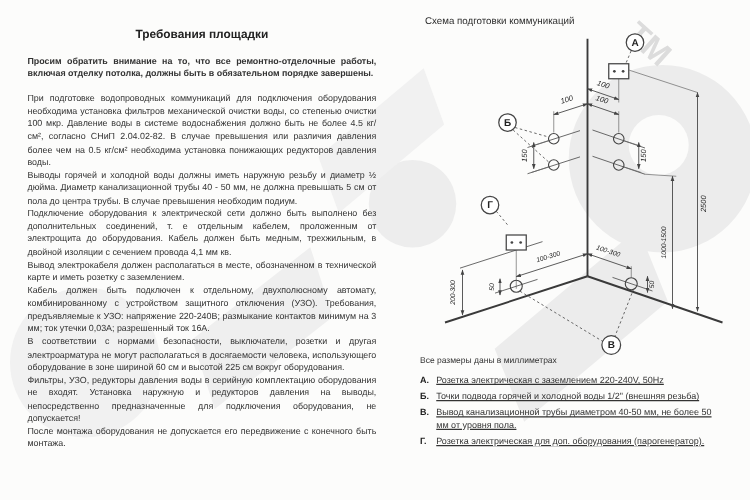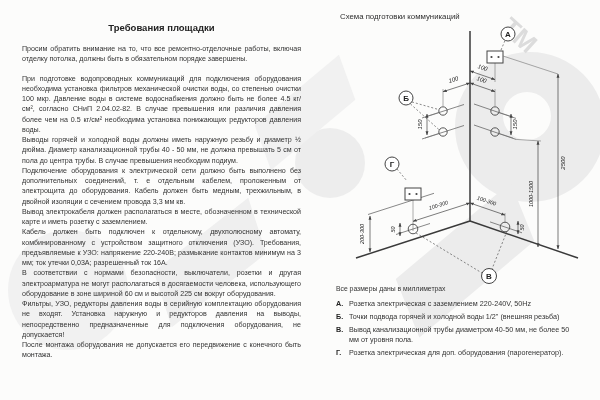--- a/index.html
+++ b/index.html
@@ -16,31 +16,31 @@
   .wm-tm{left:500px;top:20px;font-size:26px;font-weight:bold;color:#dcdcdc;transform:rotate(42deg);}
   .wm-bar1{left:150px;top:235px;width:120px;height:55px;background:#efefef;transform:rotate(-38deg) skewX(-20deg);}
   .wm-bar2{left:390px;top:230px;width:150px;height:60px;background:#ececec;transform:rotate(-40deg) skewX(-18deg);}
   .wm-bar3{left:250px;top:90px;width:110px;height:45px;background:#f1f1f1;transform:rotate(-40deg) skewX(-20deg);}
 
   
   .left-col{position:absolute;z-index:1;left:22px;top:22px;width:279px;}
   .doc-title{font-size:9.5px;font-weight:bold;text-align:center;margin:0 0 11px 0;color:#222;}
   .left-col p{font-size:7.1px;line-height:10.25px;text-align:justify;margin:0;color:#333;}
   .left-col p.intro{font-style:italic;margin-bottom:9px;}
-  .left-col p.notice{margin-bottom:9px;}
+  .left-col p.notice{margin-bottom:9px;font-weight:bold;}
 
   
   .right-col{position:absolute;z-index:1;left:330px;top:12px;width:264px;}
   .diagram-title{font-size:7.8px;margin:0 0 0 10px;color:#2e2e2e;}
   svg{display:block;margin-top:2px;}
   .note{font-size:6.8px;margin:0 0 0 6px;color:#333;}
   .legend{margin:7px 0 0 6px;width:238px;}
   .legend-row{display:flex;margin-bottom:3.5px;}
   .legend-letter{font-weight:bold;font-size:7.2px;line-height:9.5px;width:13px;flex:0 0 13px;color:#222;}
-  .legend-text{font-size:7.2px;line-height:9.5px;color:#333;}
+  .legend-text{font-size:7.2px;line-height:9.5px;color:#333;text-decoration:underline;}
 
   
   .wall{stroke:#3a3a3a;stroke-width:1.5;fill:none;}
   .guide{stroke:#555;stroke-width:0.7;fill:none;}
   .ext{stroke:#666;stroke-width:0.55;fill:none;}
   .dim{stroke:#444;stroke-width:0.7;fill:none;}
   .leader{stroke:#555;stroke-width:0.7;fill:none;stroke-dasharray:2 2;}
   .mcirc{fill:#fff;stroke:#444;stroke-width:1;}
   .mtext{font-family:"Liberation Sans",sans-serif;font-size:8px;font-weight:bold;fill:#222;text-anchor:middle;}
   .dlabel{font-family:"Liberation Sans",sans-serif;font-size:6px;font-style:italic;fill:#222;text-anchor:middle;}
@@ -61,21 +61,21 @@
   <div class="wm wm-bar3"></div>
   <div class="wm wm-bar1"></div>
   <div class="wm wm-bar2"></div>
   <div class="wm wm-tm">ТМ</div>
 
   <div class="left-col">
     <h1 class="doc-title">Требования площадки</h1>
     <p class="notice">Просим обратить внимание на то, что все ремонтно-отделочные работы, включая отделку потолка, должны быть в обязательном порядке завершены.</p>
     <p>При подготовке водопроводных коммуникаций для подключения оборудования необходима установка фильтров механической очистки воды, со степенью очистки 100 мкр. Давление воды в системе водоснабжения должно быть не более 4.5 кг/см², согласно СНиП 2.04.02-82. В случае превышения или различия давления более чем на 0.5 кг/см² необходима установка понижающих редукторов давления воды.</p>
     <p>Выводы горячей и холодной воды должны иметь наружную резьбу и диаметр ½ дюйма. Диаметр канализационной трубы 40 - 50 мм, не должна превышать 5 см от пола до центра трубы. В случае превышения необходим подиум.</p>
-    <p>Подключение оборудования к электрической сети должно быть выполнено без дополнительных соединений, т. е отдельным кабелем, проложенным от электрощита до оборудования. Кабель должен быть медным, трехжильным, в двойной изоляции с сечением провода 3,3 мм кв.</p>
+    <p>Подключение оборудования к электрической сети должно быть выполнено без дополнительных соединений, т. е отдельным кабелем, проложенным от электрощита до оборудования. Кабель должен быть медным, трехжильным, в двойной изоляции с сечением провода 4,1 мм кв.</p>
     <p>Вывод электрокабеля должен располагаться в месте, обозначенном в технической карте и иметь розетку с заземлением.</p>
     <p>Кабель должен быть подключен к отдельному, двухполюсному автомату, комбинированному с устройством защитного отключения (УЗО). Требования, предъявляемые к УЗО: напряжение 220-240В; размыкание контактов минимум на 3 мм; ток утечки 0,03А; разрешенный ток 16А.</p>
     <p>В соответствии с нормами безопасности, выключатели, розетки и другая электроарматура не могут располагаться в досягаемости человека, использующего оборудование в зоне шириной 60 см и высотой 225 см вокруг оборудования.</p>
     <p>Фильтры, УЗО, редукторы давления воды в серийную комплектацию оборудования не входят. Установка наружную и редукторов давления на выводы, непосредственно предназначенные для подключения оборудования, не допускается!</p>
     <p>После монтажа оборудования не допускается его передвижение с конечного быть монтажа.</p>
 
   </div>
 
   <div class="right-col">
     <p class="diagram-title">Схема подготовки коммуникаций</p>

